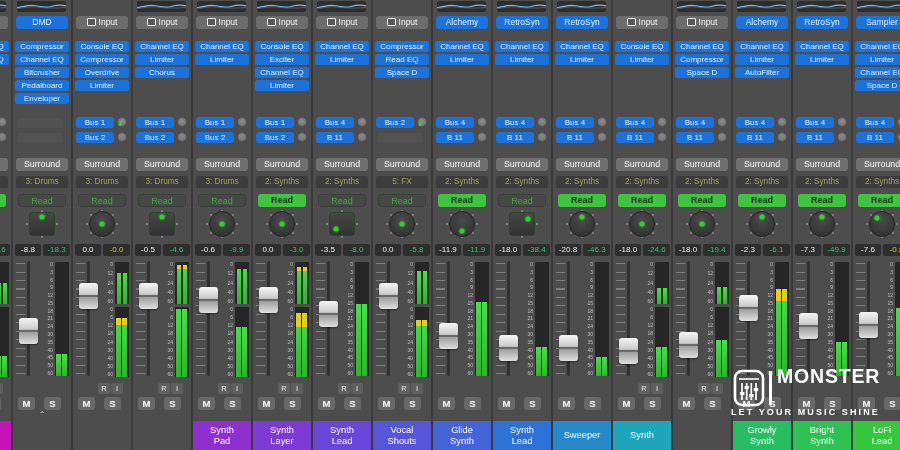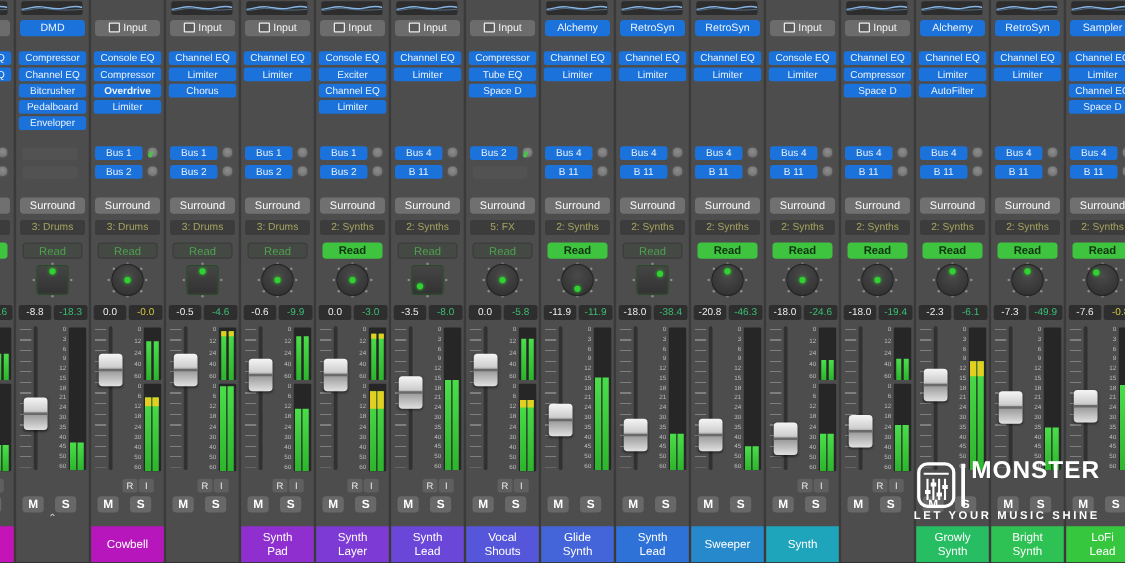--- a/index.html
+++ b/index.html
@@ -170,21 +170,21 @@
           <div class="bar" style="left: 7px; width: 5px; height: 22px;"></div>
         </div>
         <div class="ms m">M</div>
         <div class="ms s">S</div>
         <div class="chev">⌃</div>
       </div>
       <div class="strip" style="left: 73px;">
         <div class="inslot input"><span class="inicon"></span>Input</div>
         <div class="plug" style="top: 41px;">Console EQ</div>
         <div class="plug" style="top: 54px;">Compressor</div>
-        <div class="plug" style="top: 67px; font-weight: bold;">Overdrive</div>
+        <div class="plug" style="top: 67px;">Overdrive</div>
         <div class="plug" style="top: 80px;">Limiter</div>
         <div class="send" style="top: 117px;">Bus 1</div>
         <div class="sknob mark" style="top: 117px;"></div>
         <div class="send" style="top: 132px;">Bus 2</div>
         <div class="sknob" style="top: 132px;"></div>
         <div class="outslot">Surround</div>
         <div class="group">3: Drums</div>
         <div class="read off">Read</div>
         <div class="panwrap">
           <div class="ptick" style="left: 43px; top: 15px;"></div>
@@ -233,21 +233,20 @@
             <div class="ybar" style="height: 7px;"></div>
           </div>
           <div class="bar" style="left: 7px; width: 5px; height: 59px;">
             <div class="ybar" style="height: 7px;"></div>
           </div>
         </div>
         <div class="ri r">R</div>
         <div class="ri i">I</div>
         <div class="ms m">M</div>
         <div class="ms s">S</div>
-        <div class="tlabel" style="background: rgb(184, 22, 189);">Cowbell</div>
       </div>
       <div class="strip" style="left: 133px;">
         <div class="eq">
           <svg width="49" height="11" viewBox="0 0 49 11">
             <path d="M0 6.5 C7 6,10 3.5,17 4.5 S28 7,34 5.5 S44 3.5,49 5" fill="none" stroke="#86b4e4" stroke-width="1.2"></path>
             <path d="M0 7.5 C8 7,12 5,20 6 S36 7.5,49 6.5" fill="none" stroke="#5f86ad" stroke-width="0.8" opacity="0.7"></path>
           </svg>
         </div>
         <div class="inslot input"><span class="inicon"></span>Input</div>
         <div class="plug" style="top: 41px;">Channel EQ</div>
@@ -526,21 +525,21 @@
         <div class="ri r">R</div>
         <div class="ri i">I</div>
         <div class="ms m">M</div>
         <div class="ms s">S</div>
         <div class="tlabel" style="background: rgb(106, 71, 216);">Synth
 Lead</div>
       </div>
       <div class="strip" style="left: 373px;">
         <div class="inslot input"><span class="inicon"></span>Input</div>
         <div class="plug" style="top: 41px;">Compressor</div>
-        <div class="plug" style="top: 54px;">Tube EQ</div>
+        <div class="plug" style="top: 54px;">Read EQ</div>
         <div class="plug" style="top: 67px;">Space D</div>
         <div class="send" style="top: 117px;">Bus 2</div>
         <div class="sknob mark" style="top: 117px;"></div>
         <div class="send-empty" style="top: 133px;"></div>
         <div class="outslot">Surround</div>
         <div class="group">5: FX</div>
         <div class="read off">Read</div>
         <div class="panwrap">
           <div class="ptick" style="left: 43px; top: 15px;"></div>
           <div class="ptick" style="left: 38.6066px; top: 24.1924px;"></div>

